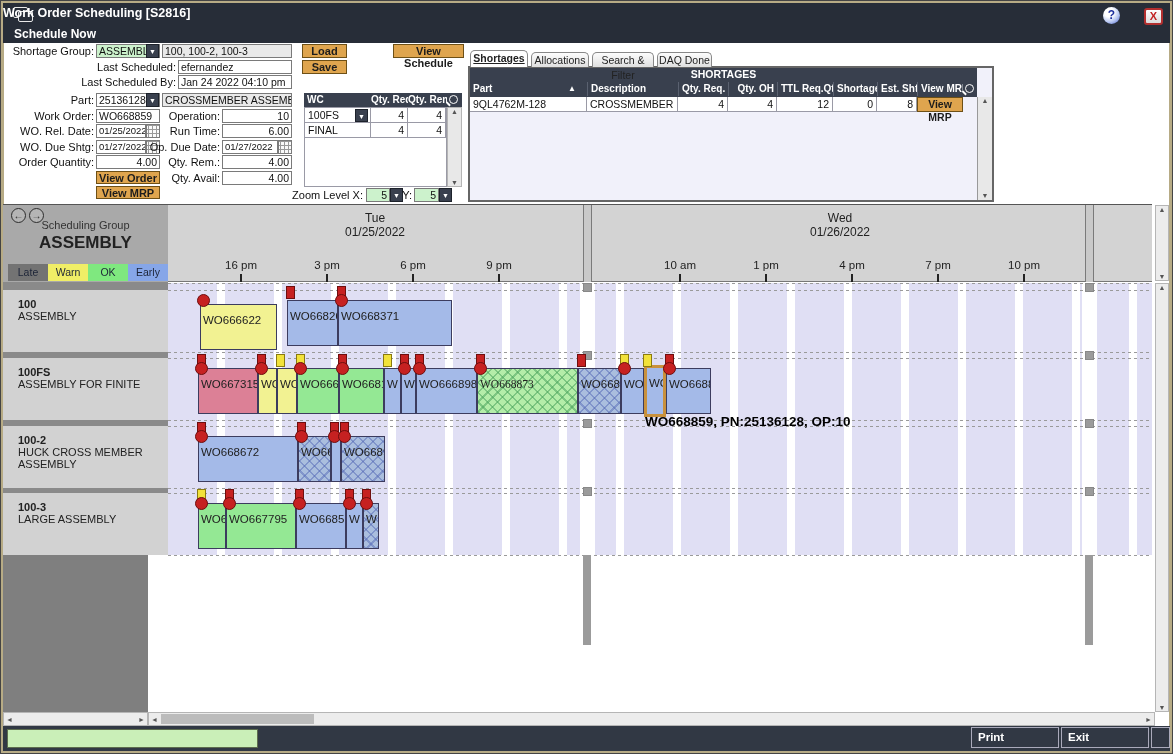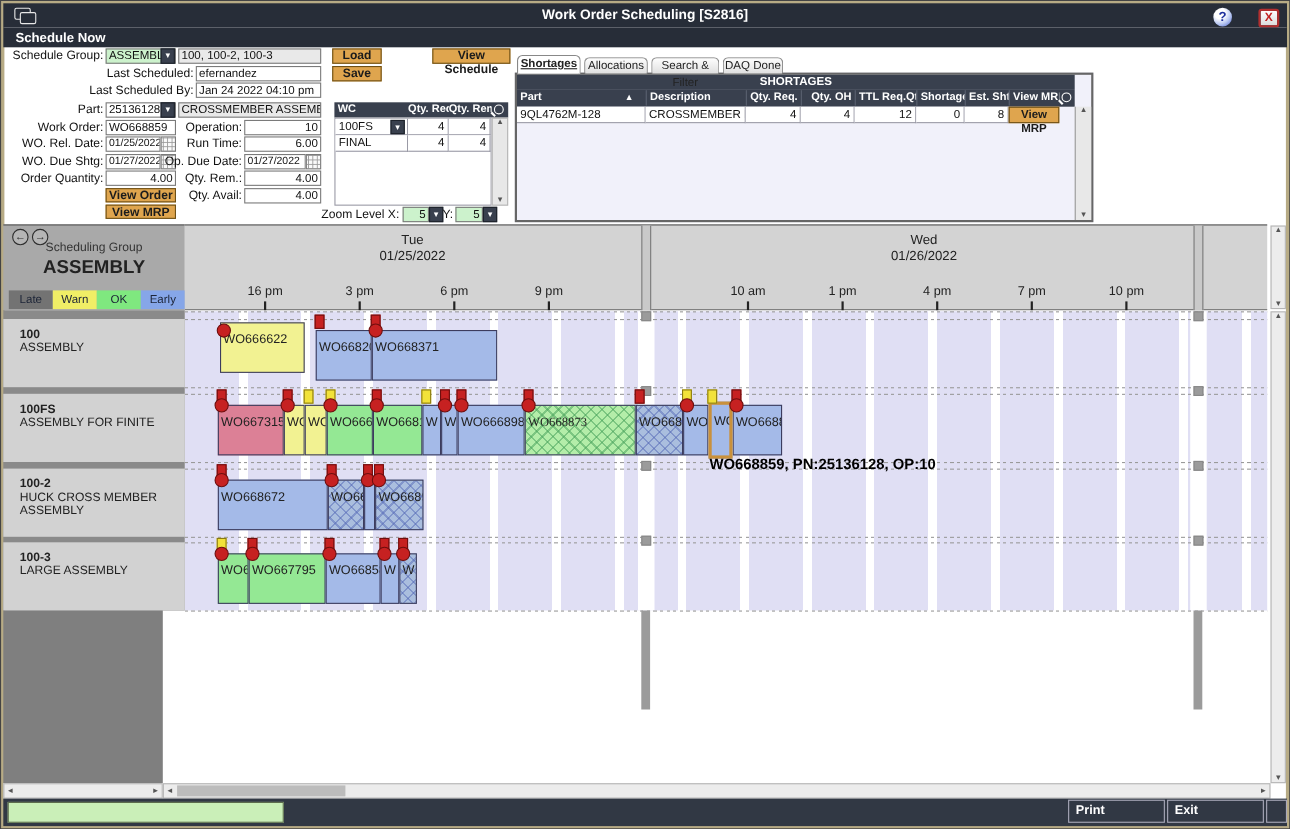--- a/index.html
+++ b/index.html
@@ -2,21 +2,21 @@
 <html><head>
 <meta charset="utf-8">
 <style>
   * { margin:0; padding:0; box-sizing:border-box; }
   html,body { background:#777; }
   .win { position:relative; width:1173px; height:754px; background:#fff;
          font-family:"Liberation Sans",sans-serif; overflow:hidden;
          box-shadow: inset 0 0 0 1px #444, inset 0 0 0 4px #b7ab85; }
   .abs { position:absolute; }
   .titlebar { position:absolute; left:3px; top:3px; width:1167px; height:22px; background:#272d38; }
-  .title { position:absolute; left:0; right:0; top:3px; text-align:center; color:#fff; font-size:12.5px; font-weight:bold; }
+  .title { position:absolute; left:0; right:0; top:3px; text-align:left; color:#fff; font-size:12.5px; font-weight:bold; }
   .winicon { position:absolute; left:10px; top:4px; width:22px; height:15px; }
   .winicon .b1 { position:absolute; left:0; top:0; width:15px; height:11px; border:1.5px solid #e8e8e8; border-radius:2px; }
   .winicon .b2 { position:absolute; left:5px; top:4px; width:15px; height:11px; border:1.5px solid #e8e8e8; border-radius:2px; background:#272d38; }
   .helpbtn { position:absolute; left:1100px; top:4px; width:17px; height:17px; border-radius:50%;
              background:radial-gradient(circle at 35% 30%, #ffffff 0 30%, #b9c8f2 60%, #3f58c8 100%);
              color:#1d2f9e; font-weight:bold; font-size:12px; text-align:center; line-height:17px; }
   .closebtn { position:absolute; left:1141px; top:5px; width:19px; height:17px; background:linear-gradient(#fdfdfd,#dcdcdc);
               border:2px solid #b22f2f; border-radius:3px; color:#c22222; font-weight:bold; font-size:11px; text-align:center; line-height:13px; }
   .sectionbar { position:absolute; left:3px; top:25px; width:1167px; height:18px; background:#272d38; }
   .sectionbar span { position:absolute; left:11px; top:2px; color:#fff; font-weight:bold; font-size:12px; }
@@ -99,21 +99,21 @@
       </div>
     <div class="title">Work Order Scheduling [S2816]</div>
     <div class="helpbtn">?</div>
     <div class="closebtn">X</div>
   </div>
 
   <div class="sectionbar">
     <span>Schedule Now</span>
   </div>
 
-  <div class="lbl" style="left:6px;top:44px;width:88px;">Schedule Group:</div>
+  <div class="lbl" style="left:6px;top:44px;width:88px;">Shortage Group:</div>
   <div class="fld green" style="left:96px;top:44px;width:64px;padding-right:14px;">ASSEMBLY</div>
   <div class="combo-arrow" style="left:146px;top:44px;">▼</div>
   <div class="fld gray" style="left:162px;top:44px;width:130px;">100, 100-2, 100-3</div>
 
   <div class="lbl" style="left:6px;top:60px;width:170px;">Last Scheduled:</div>
   <div class="fld" style="left:178px;top:60px;width:114px;">efernandez</div>
 
   <div class="lbl" style="left:6px;top:75px;width:170px;">Last Scheduled By:</div>
   <div class="fld" style="left:178px;top:75px;width:114px;">Jan 24 2022 04:10 pm</div>
 
@@ -288,21 +288,21 @@
       <div style="position:absolute;left:583px;top:419px;width:9px;height:9px;background:#9b9b9b;border:1px solid #888;z-index:4;"></div>
       <div style="position:absolute;left:583px;top:487px;width:9px;height:9px;background:#9b9b9b;border:1px solid #888;z-index:4;"></div>
       <div style="position:absolute;left:583px;top:555px;width:8px;height:90px;background:#9b9b9b;z-index:4;"></div>
       <div style="position:absolute;left:1082px;top:283px;width:15px;height:272px;background:#fff;z-index:2;"></div>
       <div style="position:absolute;left:1085px;top:205px;width:9px;height:77px;background:#c9c9c9;border-left:1px solid #7a7a7a;border-right:1px solid #7a7a7a;z-index:4;"></div>
       <div style="position:absolute;left:1085px;top:283px;width:9px;height:9px;background:#9b9b9b;border:1px solid #888;z-index:4;"></div>
       <div style="position:absolute;left:1085px;top:351px;width:9px;height:9px;background:#9b9b9b;border:1px solid #888;z-index:4;"></div>
       <div style="position:absolute;left:1085px;top:419px;width:9px;height:9px;background:#9b9b9b;border:1px solid #888;z-index:4;"></div>
       <div style="position:absolute;left:1085px;top:487px;width:9px;height:9px;background:#9b9b9b;border:1px solid #888;z-index:4;"></div>
       <div style="position:absolute;left:1085px;top:555px;width:8px;height:90px;background:#9b9b9b;z-index:4;"></div>
-      <div class="bar st-warn" style="left:200px;top:293px;width:77px;height:46px;">
+      <div class="bar st-warn" style="left:200px;top:304px;width:77px;height:46px;">
         <span>WO666622</span>
       </div>
       <div class="mk-circ" style="left:197px;top:294px;"></div>
       <div class="bar st-early" style="left:287px;top:300px;width:51px;height:46px;">
         <span>WO66820</span>
       </div>
       <div class="mk-sq red" style="left:286px;top:286px;"></div>
       <div class="bar st-early" style="left:338px;top:300px;width:114px;height:46px;">
         <span>WO668371</span>
       </div>

